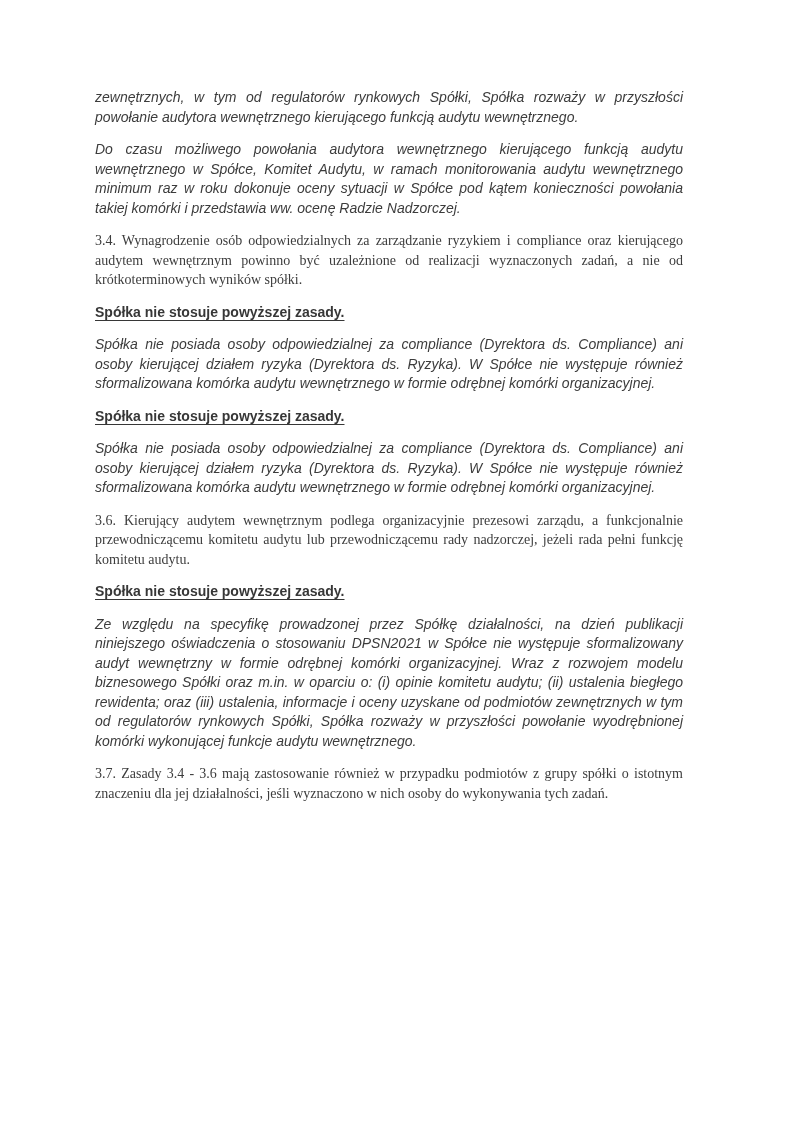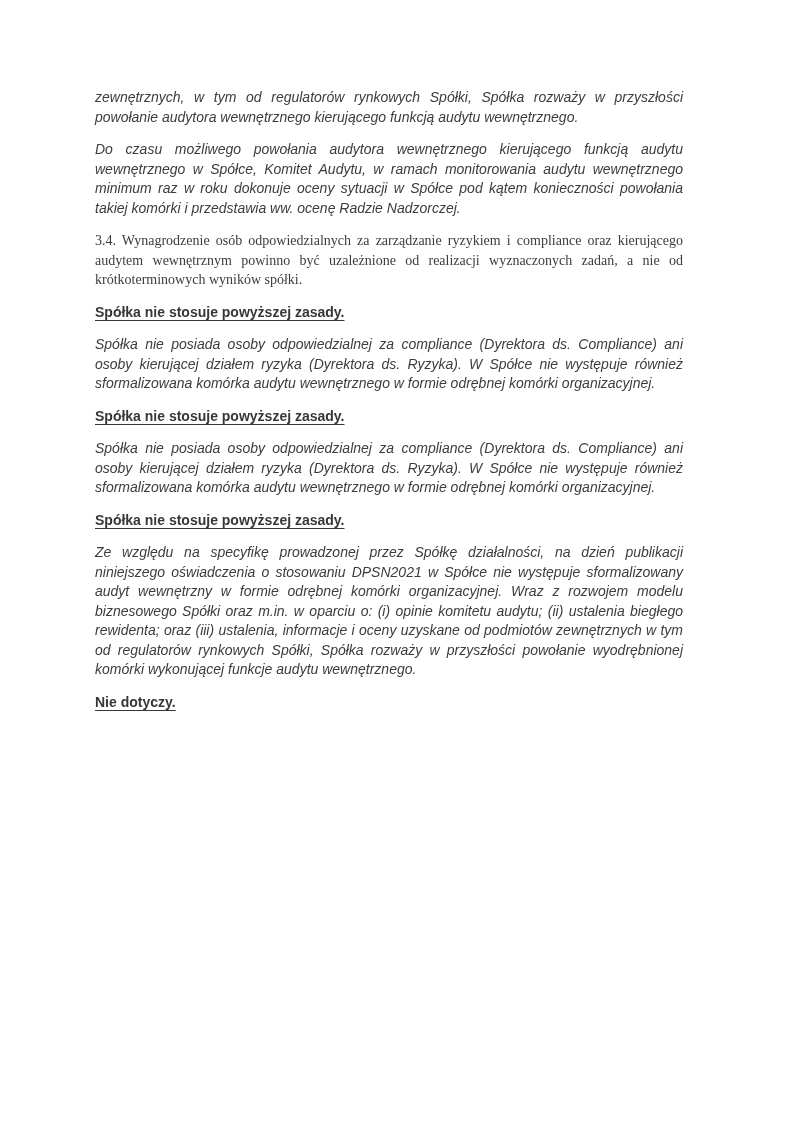--- a/index.html
+++ b/index.html
@@ -49,16 +49,17 @@
 <body>
 
 <div class="page">
   <p class="para-italic">zewnętrznych, w tym od regulatorów rynkowych Spółki, Spółka rozważy w przyszłości powołanie audytora wewnętrznego kierującego funkcją audytu wewnętrznego.</p>
   <p class="para-italic">Do czasu możliwego powołania audytora wewnętrznego kierującego funkcją audytu wewnętrznego w Spółce, Komitet Audytu, w ramach monitorowania audytu wewnętrznego minimum raz w roku dokonuje oceny sytuacji w Spółce pod kątem konieczności powołania takiej komórki i przedstawia ww. ocenę Radzie Nadzorczej.</p>
   <p class="para-normal">3.4. Wynagrodzenie osób odpowiedzialnych za zarządzanie ryzykiem i compliance oraz kierującego audytem wewnętrznym powinno być uzależnione od realizacji wyznaczonych zadań, a nie od krótkoterminowych wyników spółki.</p>
   <p class="para-status">Spółka nie stosuje powyższej zasady.</p>
   <p class="para-italic">Spółka nie posiada osoby odpowiedzialnej za compliance (Dyrektora ds. Compliance) ani osoby kierującej działem ryzyka (Dyrektora ds. Ryzyka). W Spółce nie występuje również sformalizowana komórka audytu wewnętrznego w formie odrębnej komórki organizacyjnej.</p>
   <p class="para-status">Spółka nie stosuje powyższej zasady.</p>
   <p class="para-italic">Spółka nie posiada osoby odpowiedzialnej za compliance (Dyrektora ds. Compliance) ani osoby kierującej działem ryzyka (Dyrektora ds. Ryzyka). W Spółce nie występuje również sformalizowana komórka audytu wewnętrznego w formie odrębnej komórki organizacyjnej.</p>
+  <p class="para-normal">3.6. Kierujący audytem wewnętrznym podlega organizacyjnie prezesowi zarządu, a funkcjonalnie przewodniczącemu komitetu audytu lub przewodniczącemu rady nadzorczej, jeżeli rada pełni funkcję komitetu audytu.</p>
   <p class="para-status">Spółka nie stosuje powyższej zasady.</p>
   <p class="para-italic">Ze względu na specyfikę prowadzonej przez Spółkę działalności, na dzień publikacji niniejszego oświadczenia o stosowaniu DPSN2021 w Spółce nie występuje sformalizowany audyt wewnętrzny w formie odrębnej komórki organizacyjnej. Wraz z rozwojem modelu biznesowego Spółki oraz m.in. w oparciu o: (i) opinie komitetu audytu; (ii) ustalenia biegłego rewidenta; oraz (iii) ustalenia, informacje i oceny uzyskane od podmiotów zewnętrznych w tym od regulatorów rynkowych Spółki, Spółka rozważy w przyszłości powołanie wyodrębnionej komórki wykonującej funkcje audytu wewnętrznego.</p>
-  <p class="para-status">Nie dotyczy.</p>
+  <p class="para-normal">3.7. Zasady 3.4 - 3.6 mają zastosowanie również w przypadku podmiotów z grupy spółki o istotnym znaczeniu dla jej działalności, jeśli wyznaczono w nich osoby do wykonywania tych zadań.</p>
 </div>
 
 </body></html>

